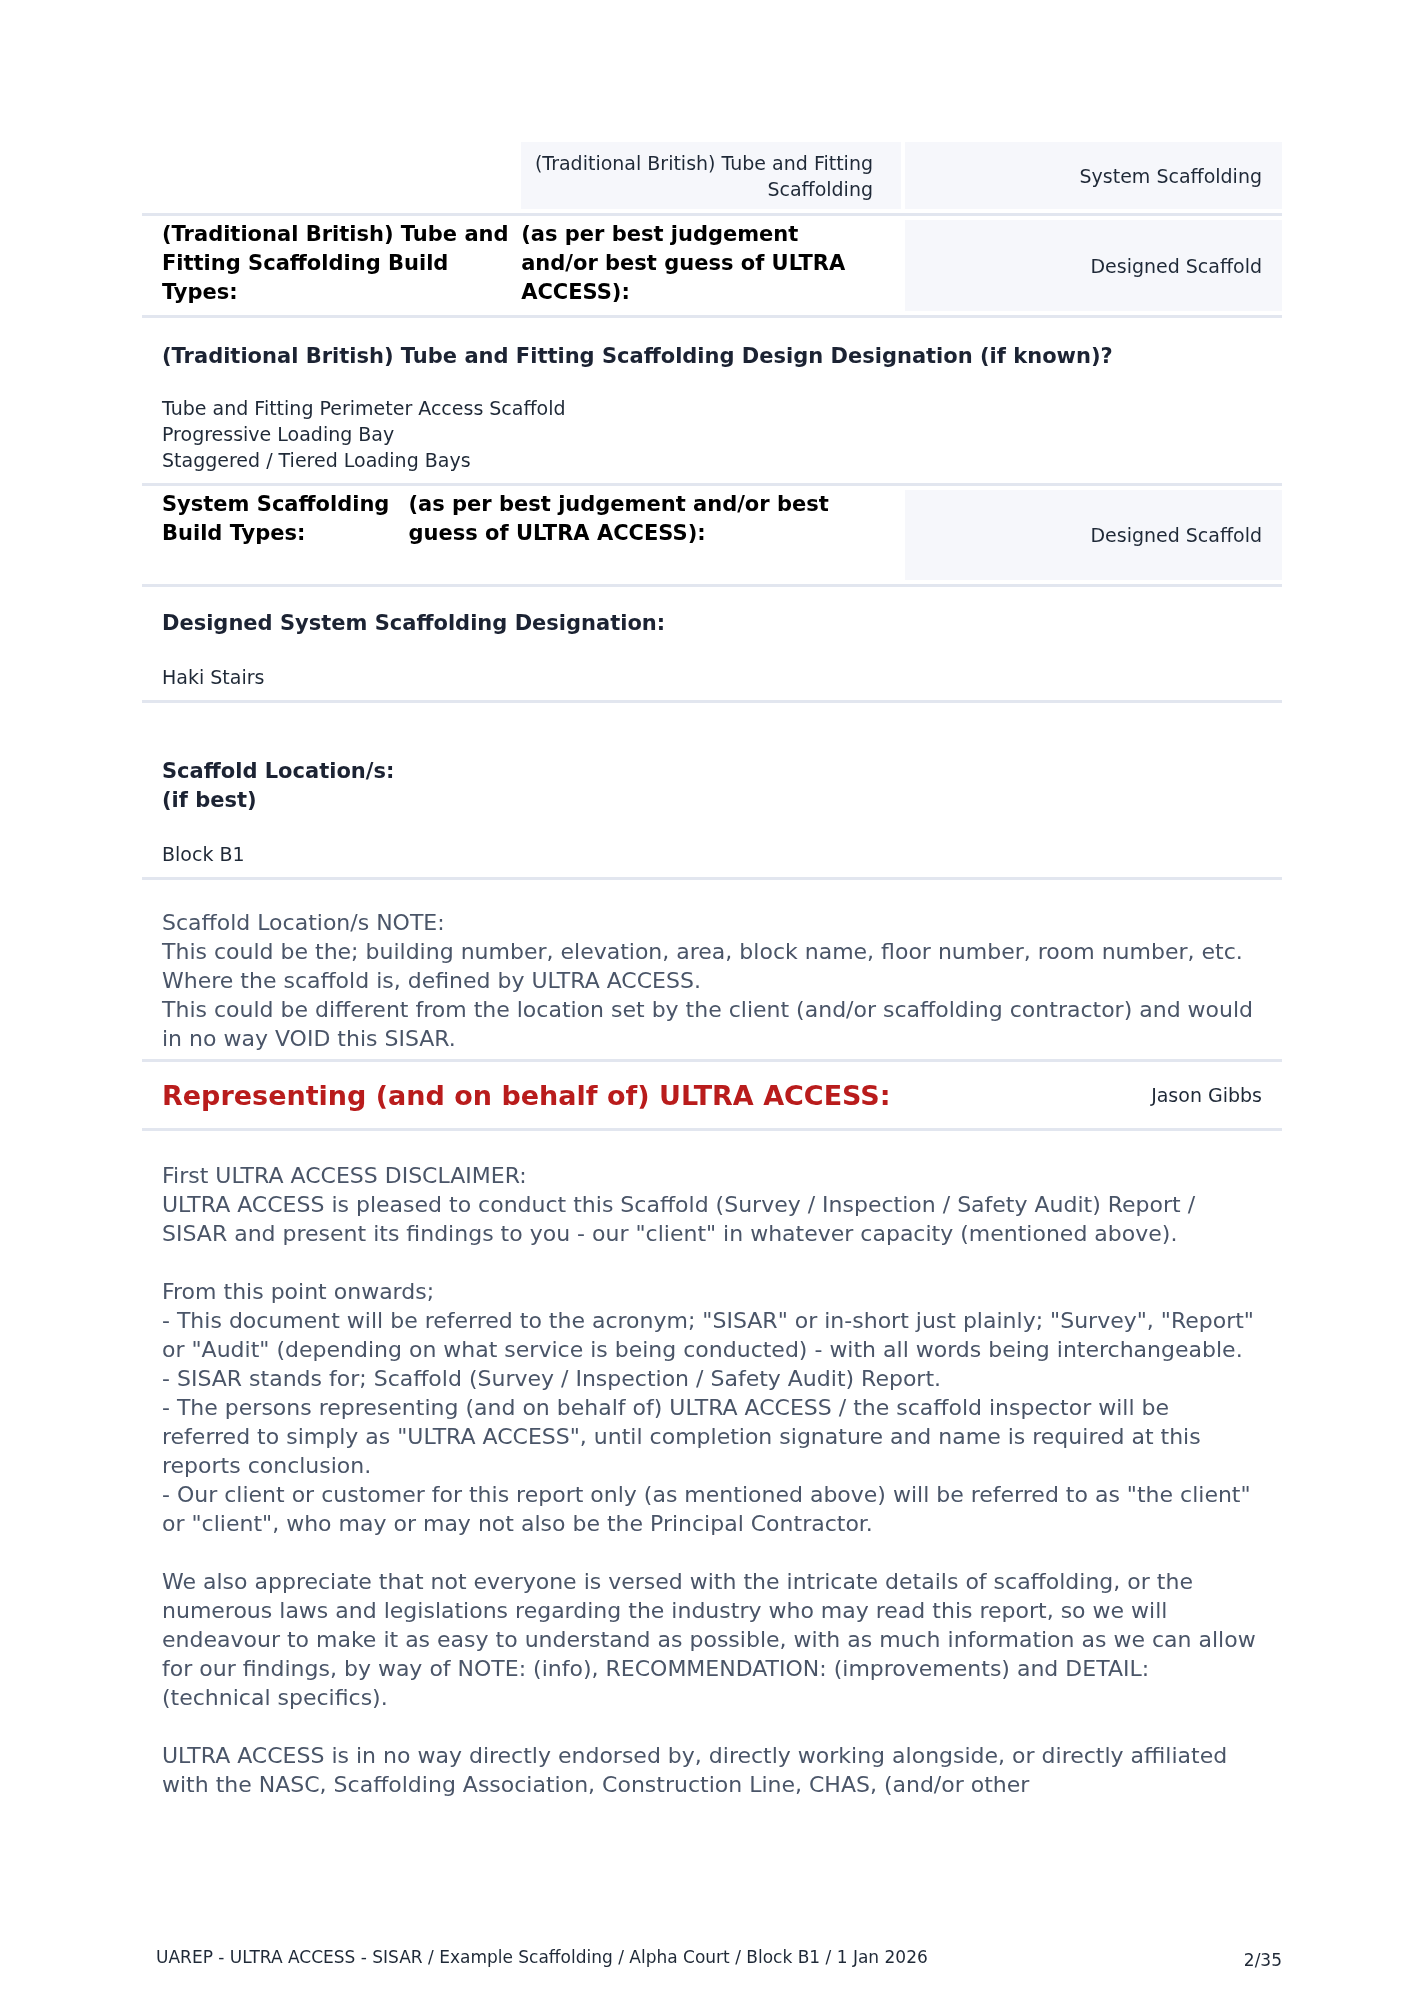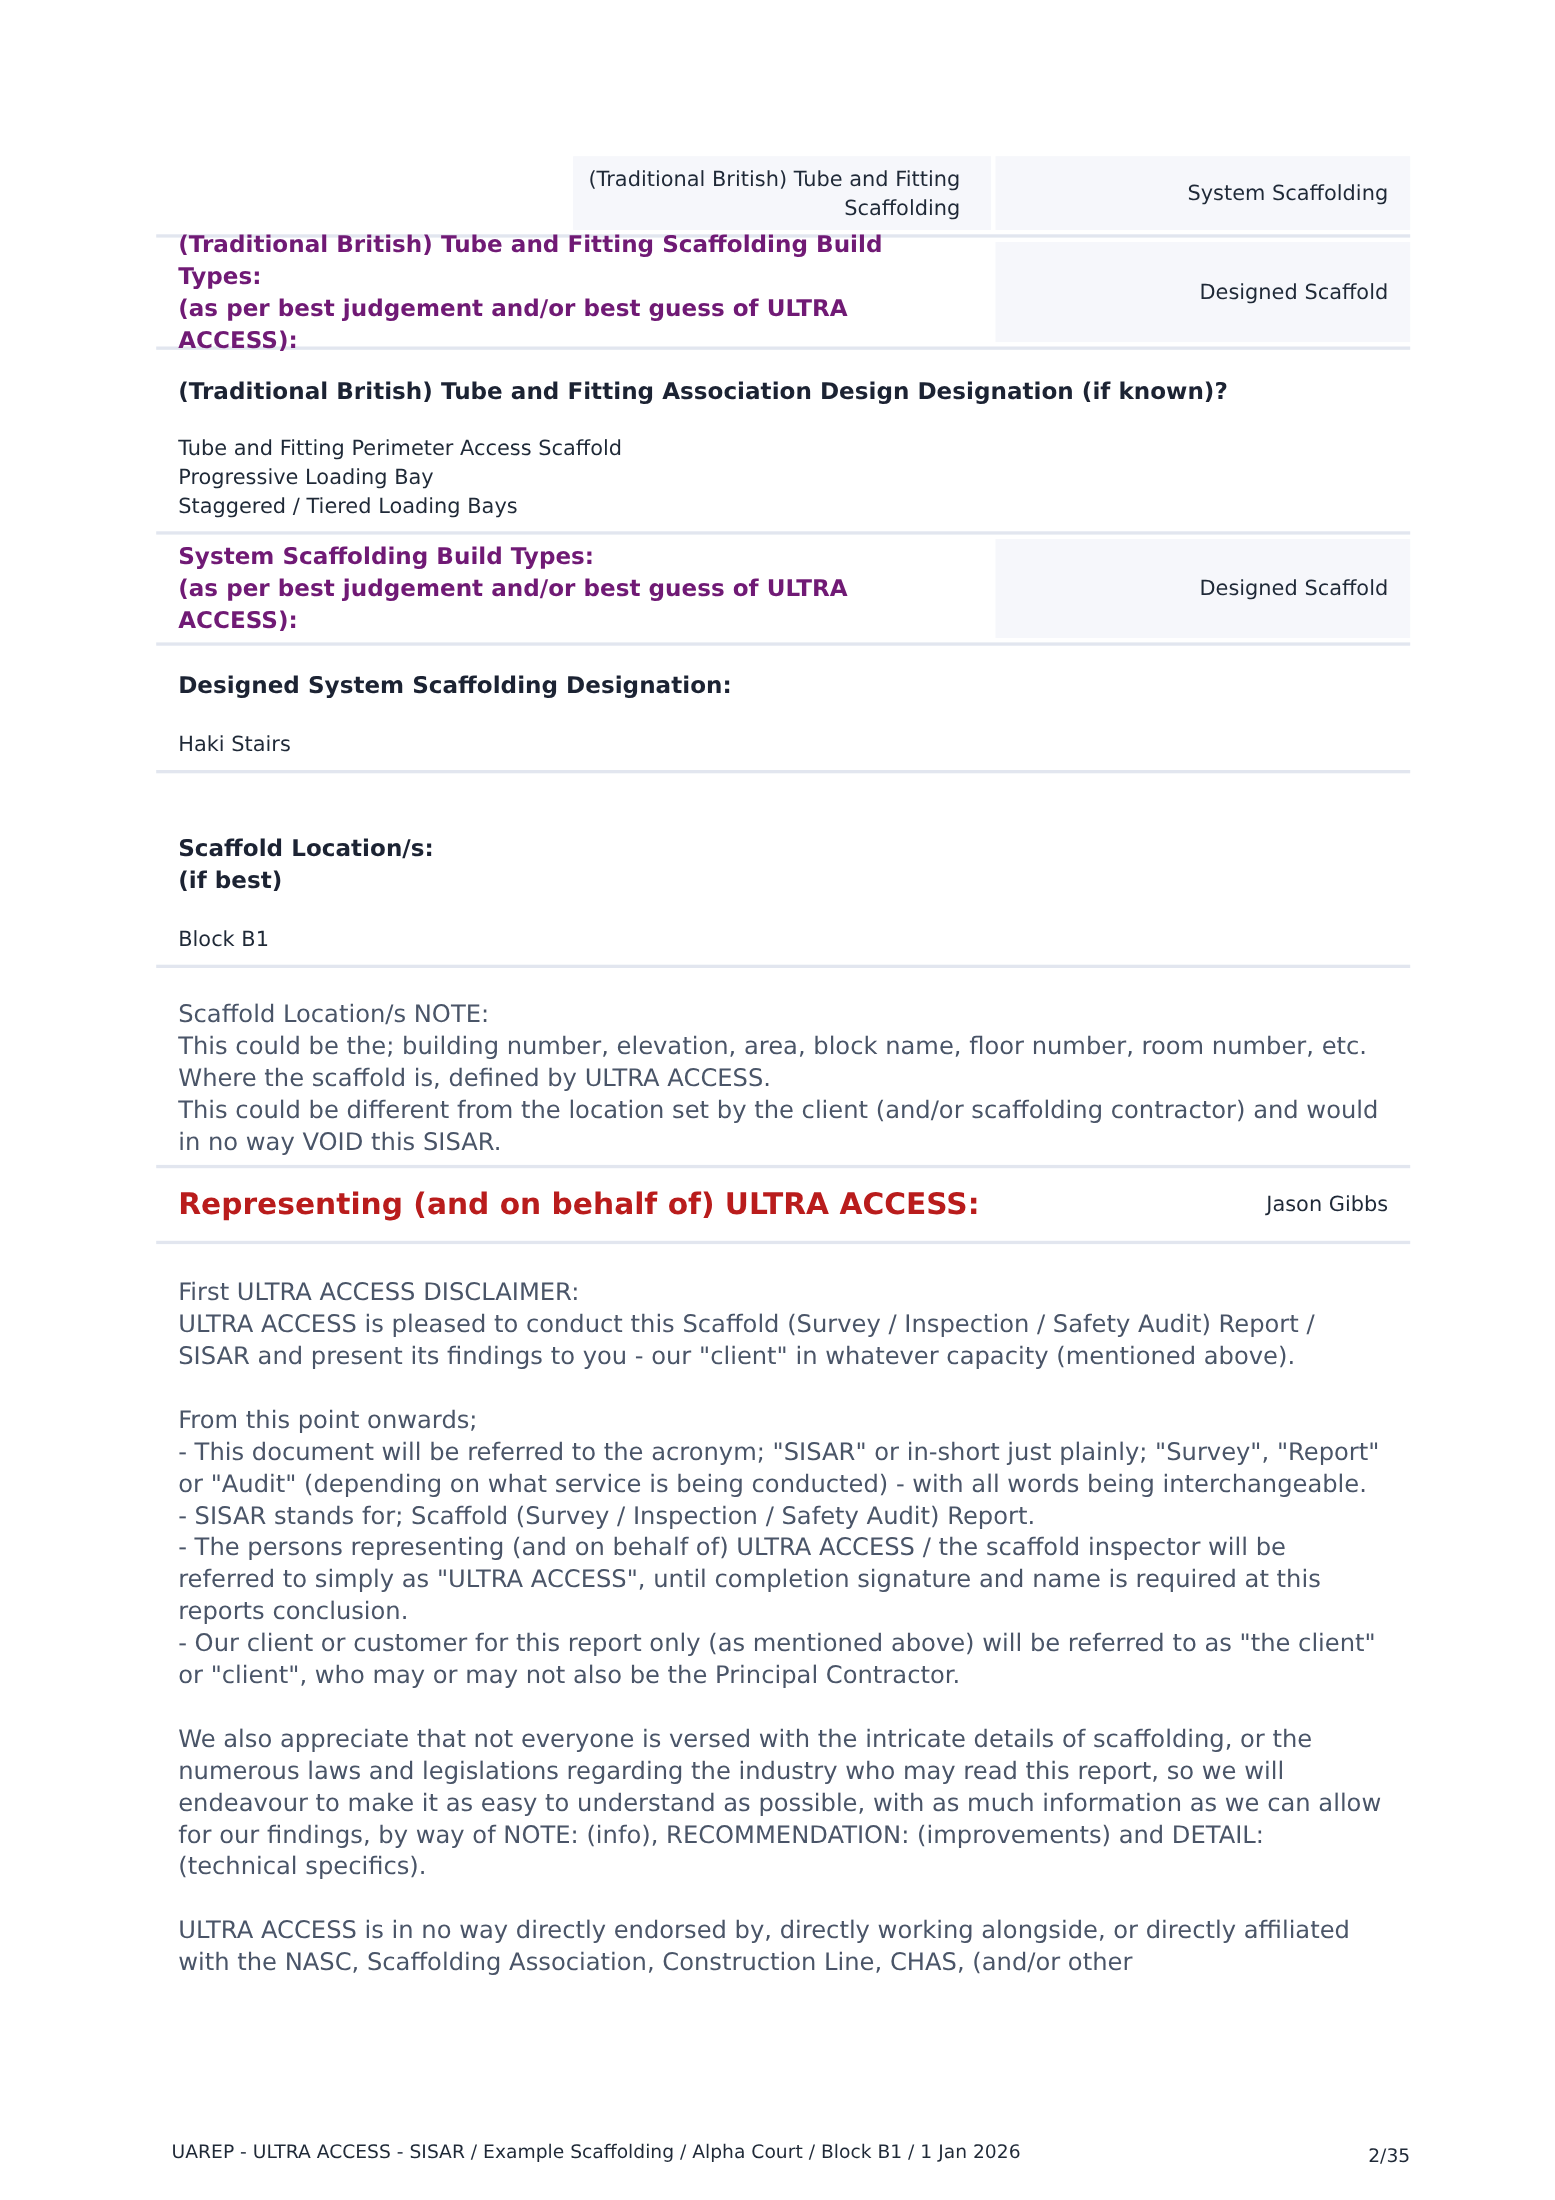--- a/index.html
+++ b/index.html
@@ -53,26 +53,26 @@
   }
   .row-kv {
     display: flex;
     align-items: stretch;
     margin-top: 4px;
   }
   .row-kv .label {
     width: 759px;
     padding: 0 20px;
     display: flex;
-    flex-direction: column;
+    flex-direction: row;
     justify-content: center;
     font-weight: bold;
     font-size: 21px;
     line-height: 29px;
-    color: #701a75;
+    color: #000000;
   }
   .row-kv .value {
     margin-left: 4px;
     flex: 1;
     display: flex;
     align-items: center;
     justify-content: flex-end;
     padding-right: 20px;
     font-size: 19px;
     color: #1f2937;
@@ -145,21 +145,21 @@
   <div class="row-kv" style="height:91px;">
     <div class="label">
       <span>(Traditional British) Tube and Fitting Scaffolding Build Types:</span>
       <span>(as per best judgement and/or best guess of ULTRA ACCESS):</span>
     </div>
     <div class="value shade">Designed Scaffold</div>
   </div>
   <div class="sep" style="margin-top:4px;"></div>
 
   <div class="block" style="padding-top:24px; padding-bottom:10px;">
-    <div class="title">(Traditional British) Tube and Fitting Association Design Designation (if known)?</div>
+    <div class="title">(Traditional British) Tube and Fitting Scaffolding Design Designation (if known)?</div>
     <div class="body" style="margin-top:24px;">
       <div>Tube and Fitting Perimeter Access Scaffold</div>
       <div>Progressive Loading Bay</div>
       <div>Staggered / Tiered Loading Bays</div>
     </div>
   </div>
   <div class="sep"></div>
 
   <div class="row-kv" style="height:90px;">
     <div class="label">

